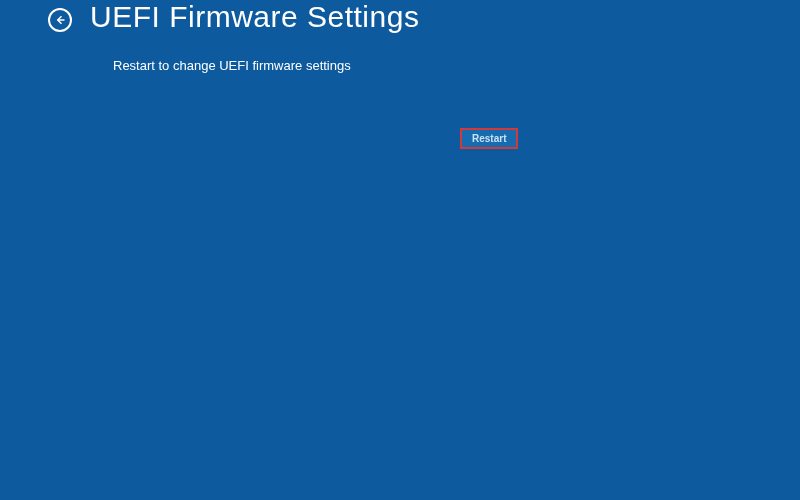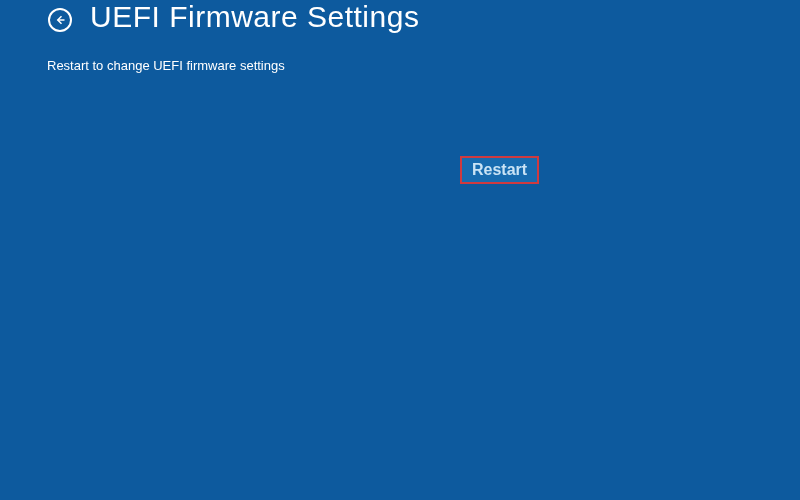--- a/index.html
+++ b/index.html
@@ -39,37 +39,36 @@
     }
     .page-title {
       font-size: 30px;
       font-weight: 300;
       letter-spacing: 0.5px;
       color: #ffffff;
     }
     .instruction {
       font-size: 13px;
       font-weight: 400;
-      padding-left: 47px;
+      padding-left: 113px;
       padding-top: 24px;
       color: #ffffff;
     }
     .restart-button {
       position: absolute;
       left: 460px;
       top: 128px;
       background: #176baf;
       border: 2px solid #cf3a3f;
       color: #c9e3f5;
-      font-size: 16px;
+      font-size: 10px;
       font-weight: 600;
       padding: 3px 10px;
       cursor: pointer;
       font-family: inherit;
-      margin-top: 28px;
     }
   </style>
 </head>
 <body>
 
 <div class="header">
   <div class="back-button">
     <svg viewBox="0 0 16 16" fill="none" stroke="#ffffff" stroke-width="2">
       <path d="M10 3 L5 8 L10 13"></path>
       <path d="M5 8 L14 8"></path>

